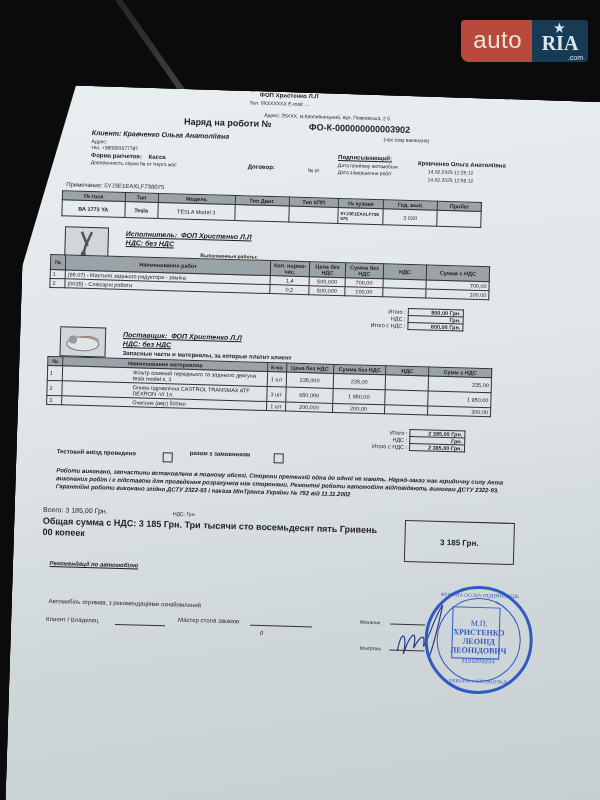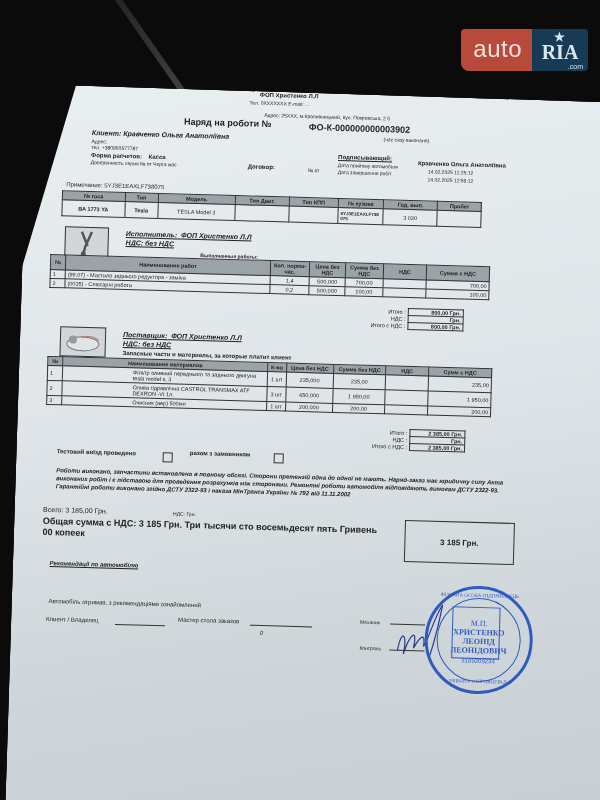--- a/index.html
+++ b/index.html
@@ -1,20 +1,20 @@
 <!DOCTYPE html>
 <html><head>
 <meta charset="utf-8">
 <style>
   html,body{margin:0;padding:0;}
   body{width:600px;height:800px;background:#0b0b0c;position:relative;overflow:hidden;font-family:"Liberation Sans",sans-serif;color:#222;}
   .glare{position:absolute;left:115px;top:0;width:6px;height:120px;background:linear-gradient(#3a3a3a,#6d6d6d);transform:rotate(-35deg);transform-origin:top left;opacity:.55;}
   .paper{position:absolute;left:28px;top:84px;width:600px;height:760px;background:linear-gradient(170deg,#e9eef1 0%,#dfe5e8 40%,#cfd6d9 70%,#c6cdd0 100%);transform:rotate(1.8deg);transform-origin:top left;clip-path:polygon(8% 0,100% 0,100% 100%,0 100%,0 24%);}
   .doc{position:absolute;left:55px;top:86px;width:505px;transform:rotate(1.6deg);transform-origin:top left;}
-  .logo{position:absolute;right:12px;top:29px;display:flex;height:42px;border-radius:4px;overflow:hidden;}
+  .logo{position:absolute;right:12px;top:20px;display:flex;height:42px;border-radius:4px;overflow:hidden;}
   .logo .a{background:#b84a3c;color:#f2e2dc;font-size:24px;padding:6px 10px 0 12px;border-bottom-left-radius:8px;letter-spacing:.5px;}
   .logo .r{background:#173a55;color:#d8e6ee;width:56px;position:relative;font-family:"Liberation Serif",serif;font-weight:bold;font-size:20px;text-align:center;padding-top:12px;}
   .logo .r .star{position:absolute;top:1px;left:22px;font-size:12px;color:#d8e6ee;}
   .logo .r .com{position:absolute;right:5px;bottom:1px;font-size:7px;font-weight:normal;font-family:"Liberation Sans",sans-serif;}
   .t{position:absolute;white-space:nowrap;}
   .xs{font-size:5px;} .sm{font-size:6px;} .md{font-size:7px;} .lg{font-size:9px;font-weight:bold;}
   .b{font-weight:bold;} .i{font-style:italic;} .u{text-decoration:underline;}
   table{border-collapse:collapse;position:absolute;}
   td,th{border:0.8px solid #333;font-size:5.5px;padding:1px 2px;font-weight:normal;}
   th{background:#9aa3a8;font-weight:bold;}

